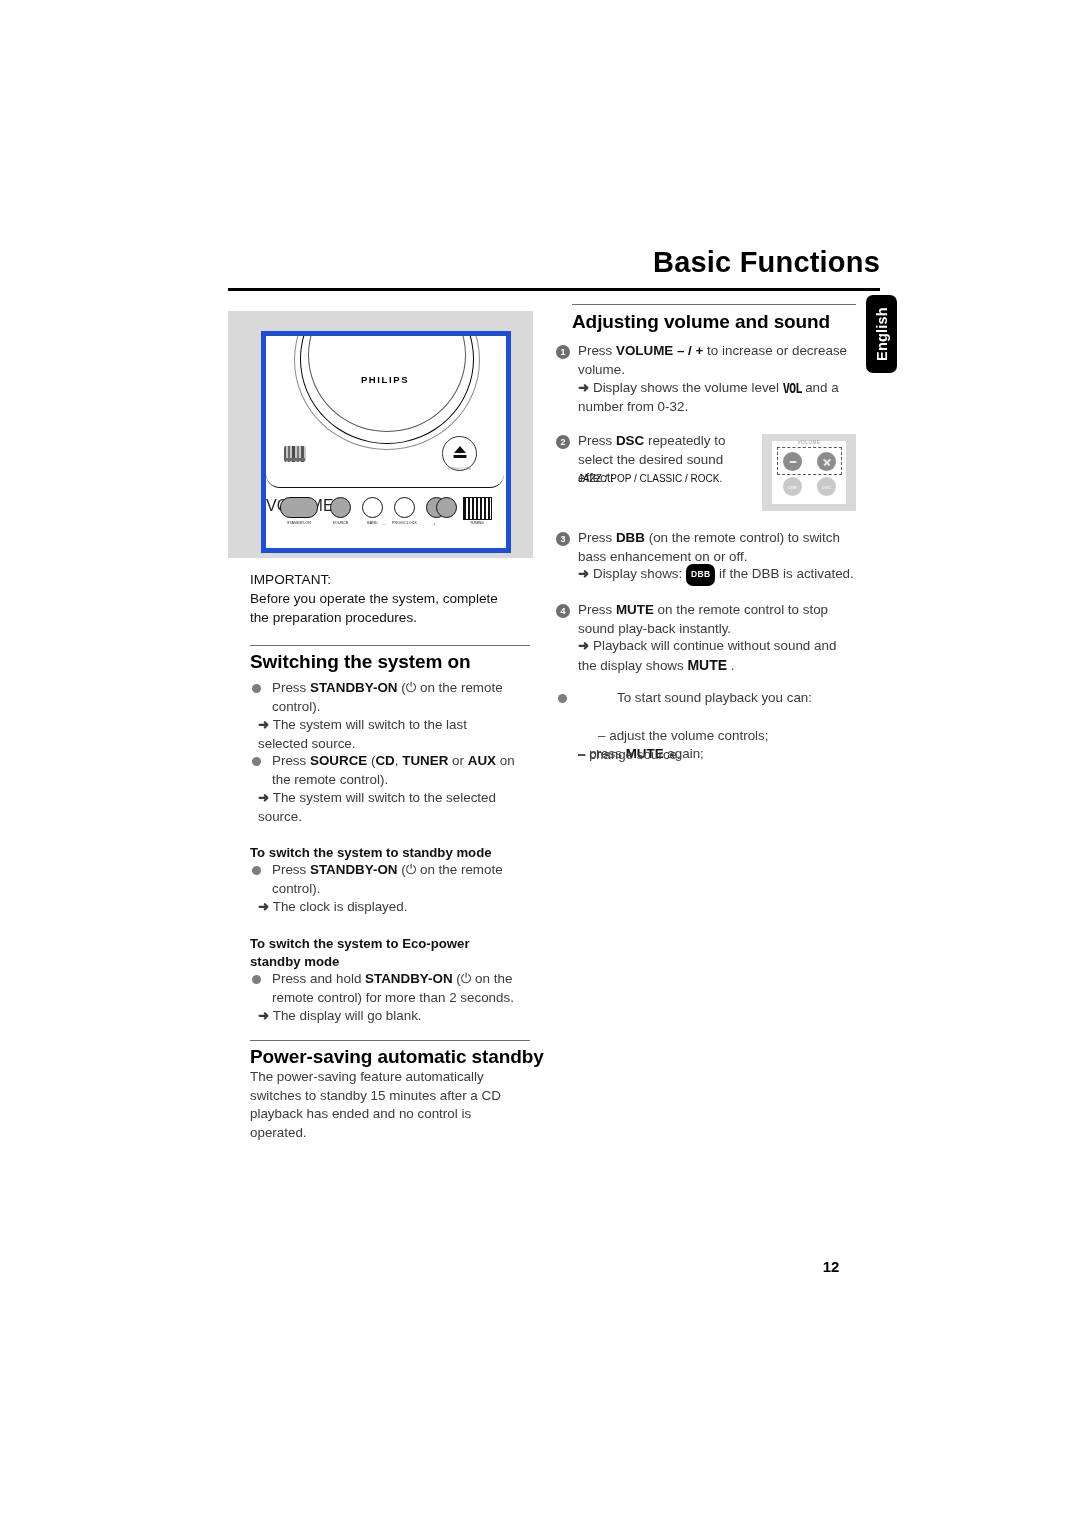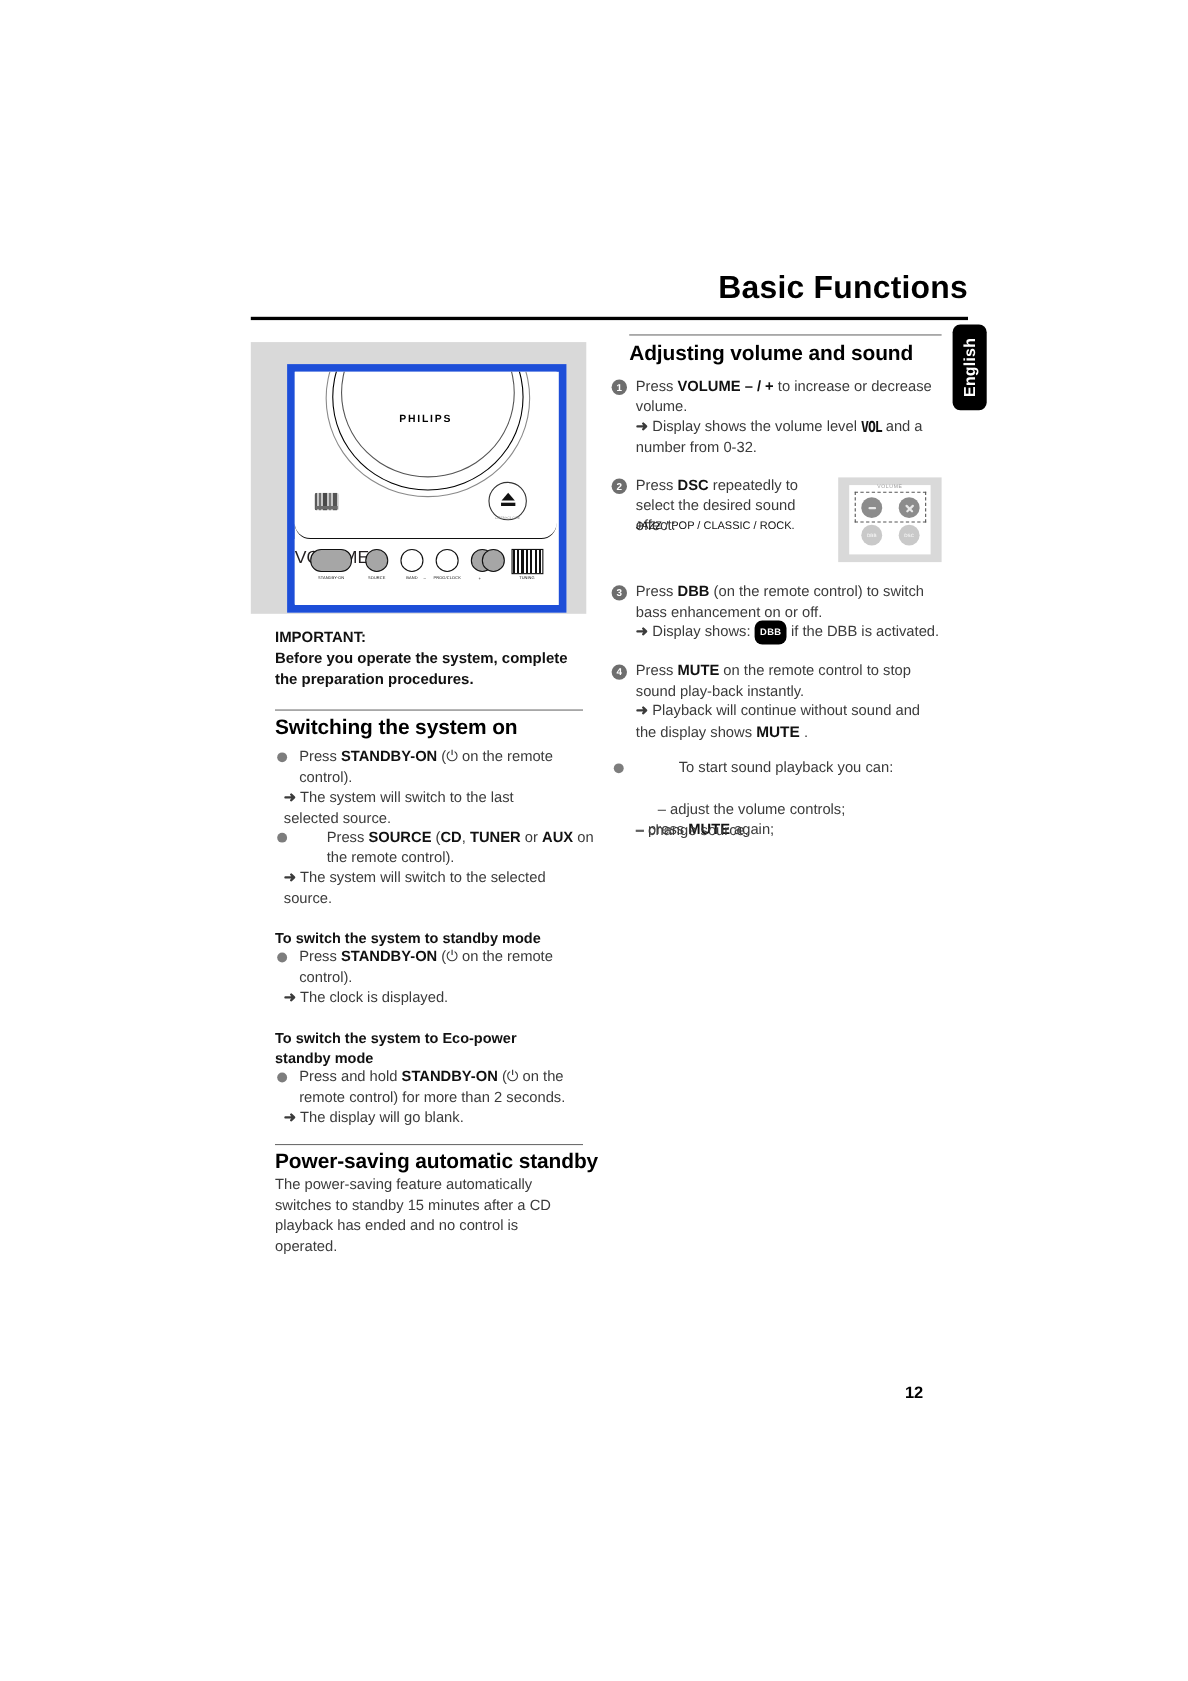--- a/index.html
+++ b/index.html
@@ -29,21 +29,21 @@
     letter-spacing:.2px;
   }
 
   
   .figure{
     position:absolute;left:228px;top:311px;width:305px;height:247px;
     background:#d9d9d9;
   }
   .dev{
     position:absolute;left:33px;top:20px;width:240px;height:212px;
-    background:#fff;border:7px solid #1d4ed8;
+    background:#fff;border:5px solid #1d4ed8;
   }
   .dev-top{
     position:absolute;left:0;top:0;width:238px;height:151px;background:#fff;
     border-bottom:1px solid #111;
     border-radius:0 0 14px 14px;overflow:hidden;
   }
   .disc-ring{
     position:absolute;left:34px;top:-62px;width:172px;height:168px;
     border:1.6px solid #000;border-radius:50%;
   }
@@ -110,21 +110,21 @@
     font-size:3.6px;color:#111;white-space:nowrap;
   }
   .vol-minus{position:absolute;left:117px;top:24px;font-size:4px;color:#111;}
   .vol-plus{position:absolute;left:167px;top:24px;font-size:4px;color:#111;}
 
   
   .body-txt{font-size:13.4px;line-height:18.5px;color:#3b3b3b;}
   .blk{position:absolute;}
   .important{
     position:absolute;left:250px;top:570px;width:268px;
-    font-size:13.6px;line-height:19px;color:#111;font-weight:bold;
+    font-size:13.6px;line-height:19px;color:#111;
   }
   .hr-thin2{height:1.2px;background:#6e6e6e;}
   .sec-head{
     font-size:19px;font-weight:bold;color:#000;letter-spacing:-.1px;
   }
   .subhead{font-size:13.2px;font-weight:bold;color:#111;line-height:17.5px;}
 
   .bullet{
     position:absolute;width:9px;height:9px;border-radius:50%;background:#7d7d7d;
   }
@@ -266,21 +266,21 @@
   <div class="bullet" style="left:252px;top:684px;"></div>
   <div class="blk body-txt" style="left:272px;top:679px;width:248px;">
     <span>Press </span><b class="k">STANDBY-ON</b><span> (⏻ on the remote control).</span>
   </div>
   <div class="blk body-txt" style="left:258px;top:716px;width:262px;">
     <span class="arrow">➜</span>
     <span>The system will switch to the last selected source.</span>
   </div>
 
   <div class="bullet" style="left:252px;top:757px;"></div>
-  <div class="blk body-txt" style="left:272px;top:752px;width:250px;margin-left:25px;">
+  <div class="blk body-txt" style="left:272px;top:752px;width:250px;">
     <span>Press </span><b class="k">SOURCE</b><span> (</span><b class="k">CD</b><span>, </span><b class="k">TUNER</b><span> or </span><b class="k">AUX</b><span> on the remote control).</span>
   </div>
   <div class="blk body-txt" style="left:258px;top:789px;width:262px;">
     <span class="arrow">➜</span>
     <span>The system will switch to the selected source.</span>
   </div>
 
   <div class="blk subhead" style="left:250px;top:844px;width:290px;">To switch the system to standby mode</div>
   <div class="bullet" style="left:252px;top:866px;"></div>
   <div class="blk body-txt" style="left:272px;top:861px;width:248px;">

